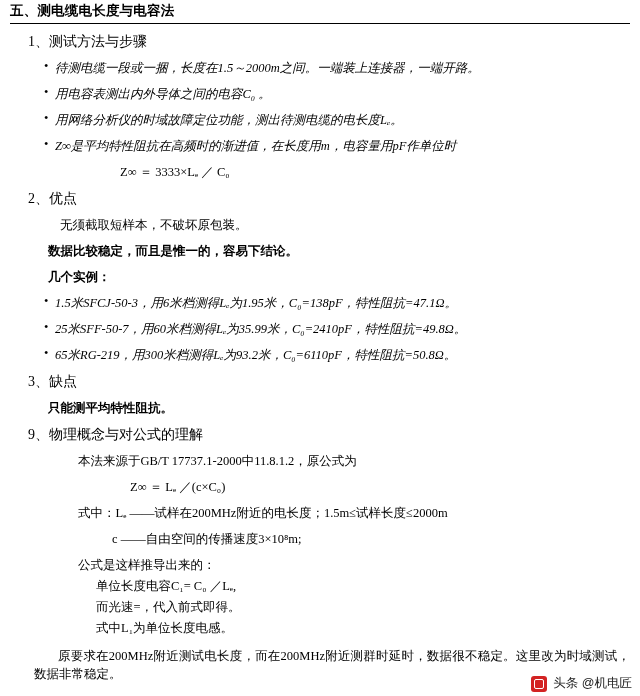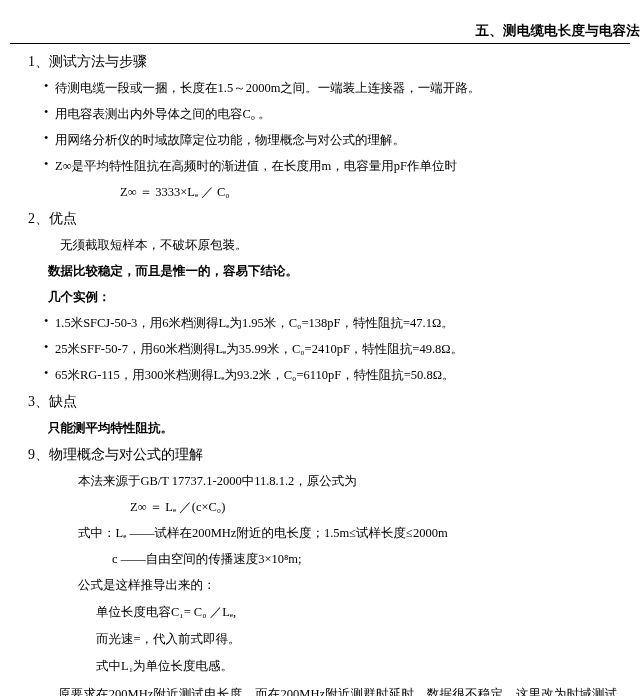--- a/index.html
+++ b/index.html
@@ -19,23 +19,22 @@
     position: relative;
     width: 640px;
     height: 696px;
     padding: 0;
     box-sizing: border-box;
   }
   .title {
     font-family: "Liberation Sans", sans-serif;
     font-weight: bold;
     font-size: 13.5px;
-    margin: 22px 0 0 10px;
+    margin: 2px 0 0 10px;
     letter-spacing: 0.2px;
-    text-align: right;
   }
   .rule {
     border: none;
     border-top: 1px solid #000;
     margin: 3px 10px 0 10px;
   }
   .lvl1 {
     font-size: 14px;
     margin: 9px 0 0 28px;
   }
@@ -45,21 +44,21 @@
     display: flex;
     align-items: flex-start;
   }
   .bullet .dot {
     display: inline-block;
     width: 11px;
     flex: 0 0 11px;
     font-size: 12.5px;
     line-height: 1.1;
   }
-  .bullet .txt { flex: 1 1 auto; }
+  .bullet .txt { flex: 1 1 auto; font-style: italic; }
   .plain {
     font-size: 12.5px;
     margin: 9px 0 0 60px;
   }
   .plain2 {
     font-size: 12.5px;
     margin: 9px 0 0 48px;
     font-weight: bold;
   }
   .formula {
@@ -69,21 +68,21 @@
   .formula-c {
     font-size: 12.5px;
     margin: 9px 16px 0 130px;
   }
   .indent-deep {
     font-size: 12.5px;
     margin: 9px 12px 0 78px;
   }
   .indent-deep2 {
     font-size: 12.5px;
-    margin: 10px 0 0 96px;
+    margin: 4px 0 0 96px;
   }
   .indent-deep3 {
     font-size: 12.5px;
     margin: 9px 0 0 112px;
   }
   .para {
     font-size: 12.5px;
     margin: 10px 10px 0 34px;
     line-height: 1.45;
     text-indent: 24px;
@@ -131,21 +130,21 @@
   <div class="bullet">
     <span class="dot">•</span>
     <span class="txt">待测电缆一段或一捆，长度在1.5～2000m之间。一端装上连接器，一端开路。</span>
   </div>
   <div class="bullet">
     <span class="dot">•</span>
     <span class="txt">用电容表测出内外导体之间的电容C₀ 。</span>
   </div>
   <div class="bullet">
     <span class="dot">•</span>
-    <span class="txt">用网络分析仪的时域故障定位功能，物理概念与对公式的理解。</span>
+    <span class="txt">用网络分析仪的时域故障定位功能，测出待测电缆的电长度Lₑ。</span>
   </div>
   <div class="bullet">
     <span class="dot">•</span>
     <span class="txt">Z∞是平均特性阻抗在高频时的渐进值，在长度用m，电容量用pF作单位时</span>
   </div>
 
   <div class="formula">Z∞ ＝ 3333×Lₑ ／ C₀</div>
 
   <div class="lvl1">2、优点</div>
   <div class="plain">无须截取短样本，不破坏原包装。</div>
@@ -155,21 +154,21 @@
   <div class="bullet">
     <span class="dot">•</span>
     <span class="txt">1.5米SFCJ-50-3，用6米档测得Lₑ为1.95米，C₀=138pF，特性阻抗=47.1Ω。</span>
   </div>
   <div class="bullet">
     <span class="dot">•</span>
     <span class="txt">25米SFF-50-7，用60米档测得Lₑ为35.99米，C₀=2410pF，特性阻抗=49.8Ω。</span>
   </div>
   <div class="bullet">
     <span class="dot">•</span>
-    <span class="txt">65米RG-115，用300米档测得Lₑ为93.2米，C₀=6110pF，特性阻抗=50.8Ω。</span>
+    <span class="txt">65米RG-219，用300米档测得Lₑ为93.2米，C₀=6110pF，特性阻抗=50.8Ω。</span>
   </div>
 
   <div class="lvl1">3、缺点</div>
   <div class="plain2">只能测平均特性阻抗。</div>
 
   <div class="lvl1">9、物理概念与对公式的理解</div>
   <div class="indent-deep">本法来源于GB/T 17737.1-2000中11.8.1.2，原公式为</div>
   <div class="formula-c">Z∞ ＝ Lₑ ／(c×C₀)</div>
   <div class="indent-deep">式中：Lₑ ——试样在200MHz附近的电长度；1.5m≤试样长度≤2000m</div>
   <div class="indent-deep3">c ——自由空间的传播速度3×10⁸m;</div>

